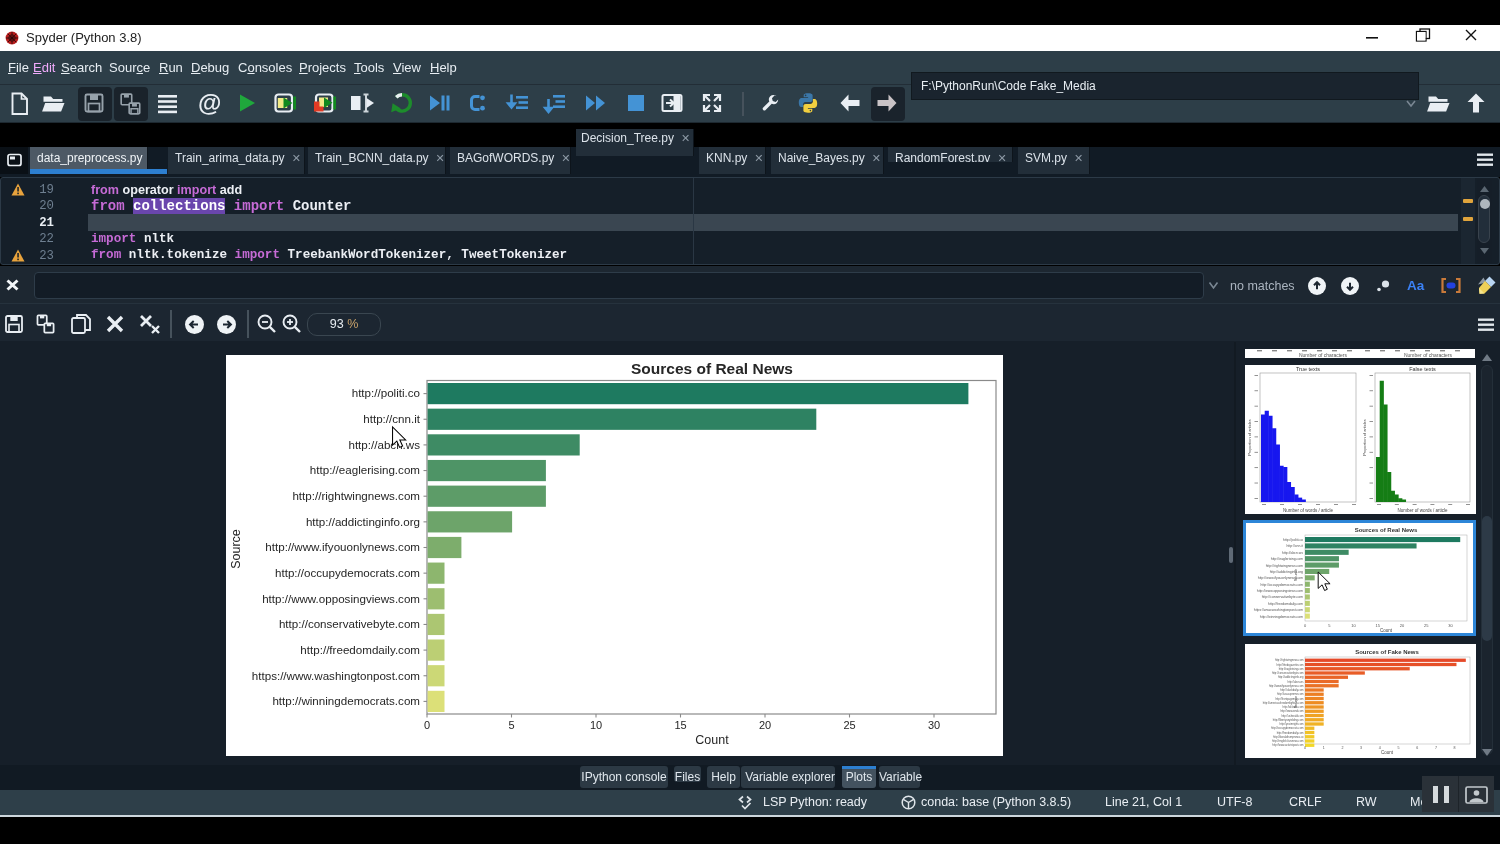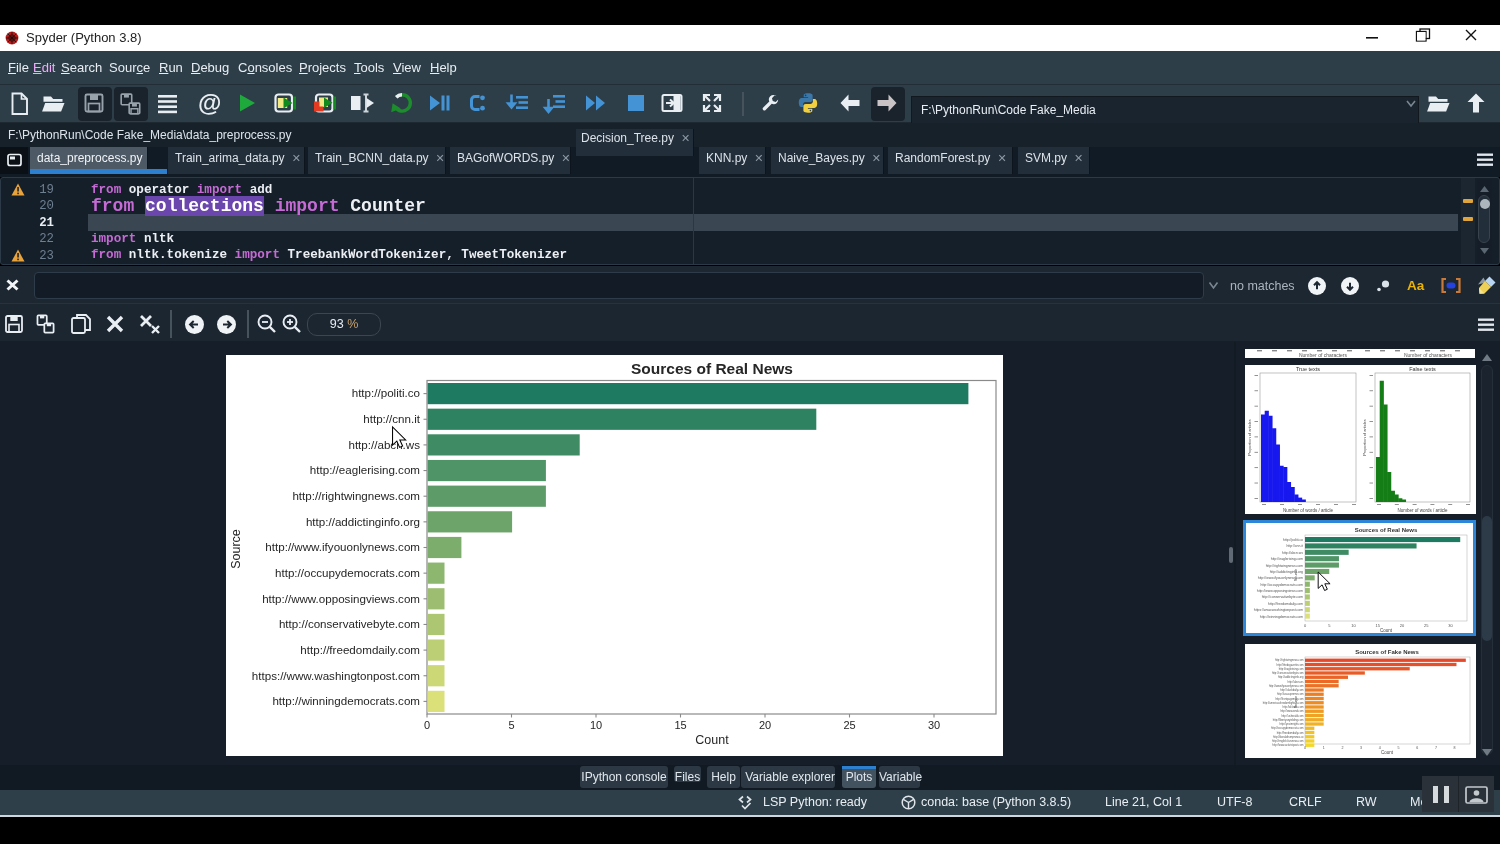--- a/index.html
+++ b/index.html
@@ -150,47 +150,46 @@
       <path d="M12 2.2 c-4.6 0-4.3 2-4.3 2 v2.1 h4.4 v0.7 H5.9 s-3.1-0.4-3.1 4.4 c0 4.8 2.7 4.6 2.7 4.6 h1.6 v-2.2 s-0.1-2.7 2.6-2.7 h4.4 s2.5 0 2.5-2.4 V4.4 s0.4-2.2-4.6-2.2z M9.6 3.6 a0.8 0.8 0 1 1 0 1.6 a0.8 0.8 0 0 1 0-1.6z" fill="#3b77a8"></path>
 <path d="M12 21.8 c4.6 0 4.3-2 4.3-2 v-2.1 h-4.4 V17 h6.2 s3.1 0.4 3.1-4.4 c0-4.8-2.7-4.6-2.7-4.6 h-1.6 v2.2 s0.1 2.7-2.6 2.7 h-4.4 s-2.5 0-2.5 2.4 v4.3 s-0.4 2.2 4.6 2.2z M14.4 20.4 a0.8 0.8 0 1 1 0-1.6 a0.8 0.8 0 0 1 0 1.6z" fill="#f2cf3f"></path>
     </svg>
 <svg style="left:838px;top:91px" width="26" height="26" viewBox="0 0 26 26">
       <path d="M10.5 3.5 L2.5 12 L10.5 20.5 V15 H21.5 V9 H10.5z" fill="#e9eef3"></path>
     </svg>
 <div class="abs" style="left:871px;top:87px;width:34px;height:34px;background:#1a232c;border-radius:4px;"></div>
 <svg style="left:875px;top:91px" width="26" height="26" viewBox="0 0 26 26">
       <path d="M13.5 3.5 L21.5 12 L13.5 20.5 V15 H2.5 V9 H13.5z" fill="#c9c3c6"></path>
     </svg>
-<div class="abs" style="left:911px;top:96px;width:508px;height:28px;background:#1a242e;border:1px solid #11191f;color:#e8eef3;font-size:12px;line-height:26px;padding-left:9px;">F:\PythonRun\Code Fake_Media</div>
+<div class="abs" style="left:911px;top:72px;width:508px;height:28px;background:#1a242e;border:1px solid #11191f;color:#e8eef3;font-size:12px;line-height:26px;padding-left:9px;">F:\PythonRun\Code Fake_Media</div>
 <svg style="left:1405px;top:99px" width="12" height="10" viewBox="0 0 12 10">
       <path d="M2 2 L6 7 L10 2" fill="none" stroke="#7a8793" stroke-width="1.6"></path>
     </svg>
 <svg style="left:1427px;top:91px" width="26" height="26" viewBox="0 0 26 26">
       <path d="M1.5 5.5 h7.5 l2.2 2.6 h9.3 v2.6 h-19z" fill="#e9eef3"></path>
       <path d="M3.2 12 h19.3 l-3.4 8.5 h-19z" fill="#e9eef3"></path>
     </svg>
 <svg style="left:1464px;top:91px" width="26" height="26" viewBox="0 0 26 26">
       <path d="M12 2.5 L3.5 11 H9 V21.5 H15 V11 H20.5z" fill="#e9eef3"></path>
     </svg>
-<div class="abs" style="left:0;top:123px;width:1500px;height:24px;background:#16212a;color:#dde4eb;font-size:12px;line-height:24px;padding-left:8px;">F:\PythonRun\Code Fake_Media\data_preprocess.py</div>
 <div class="abs" style="left:0;top:147px;width:1500px;height:30px;background:#111b25;"></div>
 <div class="abs" style="left:0;top:147px;width:28px;height:27px;background:#0a1016;"></div>
 <svg style="left:7px;top:153px" width="15" height="14" viewBox="0 0 15 14">
       <rect x="1" y="1.5" width="13" height="11" rx="2" fill="none" stroke="#e9eef3" stroke-width="1.7"></rect>
       <rect x="3" y="3.5" width="5" height="3" fill="#e9eef3"></rect>
     </svg>
 <div class="abs" style="left:30px;top:147px;width:118px;height:22px;background:#4d5965;border-right:1px solid #0d141b;color:#f0f4f7;font-size:12px;line-height:22px;padding-left:7px;white-space:nowrap;overflow:hidden;">data_preprocess.py<span style="color:#8d99a5;font-size:11px;margin-left:7px;">✕</span></div>
 <div class="abs" style="left:30px;top:169px;width:137px;height:5px;background:#2d7fd0;"></div>
 <div class="abs" style="left:168px;top:147px;width:137px;height:27px;background:#222e39;border-right:1px solid #0d141b;color:#dbe2e9;font-size:12px;line-height:22px;padding-left:7px;white-space:nowrap;overflow:hidden;">Train_arima_data.py<span style="color:#8d99a5;font-size:11px;margin-left:7px;">✕</span></div>
 <div class="abs" style="left:308px;top:147px;width:138px;height:27px;background:#222e39;border-right:1px solid #0d141b;color:#dbe2e9;font-size:12px;line-height:22px;padding-left:7px;white-space:nowrap;overflow:hidden;">Train_BCNN_data.py<span style="color:#8d99a5;font-size:11px;margin-left:7px;">✕</span></div>
 <div class="abs" style="left:450px;top:147px;width:121px;height:27px;background:#222e39;border-right:1px solid #0d141b;color:#dbe2e9;font-size:12px;line-height:22px;padding-left:7px;white-space:nowrap;overflow:hidden;">BAGofWORDS.py<span style="color:#8d99a5;font-size:11px;margin-left:7px;">✕</span></div>
 <div class="abs" style="left:576px;top:129px;width:118px;height:27px;background:#222e39;border-right:1px solid #0d141b;color:#dbe2e9;font-size:12px;line-height:18px;padding-left:5px;white-space:nowrap;overflow:hidden;">Decision_Tree.py<span style="color:#8d99a5;font-size:11px;margin-left:7px;">✕</span></div>
 <div class="abs" style="left:699px;top:147px;width:67px;height:27px;background:#222e39;border-right:1px solid #0d141b;color:#dbe2e9;font-size:12px;line-height:22px;padding-left:7px;white-space:nowrap;overflow:hidden;">KNN.py<span style="color:#8d99a5;font-size:11px;margin-left:7px;">✕</span></div>
 <div class="abs" style="left:771px;top:147px;width:113px;height:27px;background:#222e39;border-right:1px solid #0d141b;color:#dbe2e9;font-size:12px;line-height:22px;padding-left:7px;white-space:nowrap;overflow:hidden;">Naive_Bayes.py<span style="color:#8d99a5;font-size:11px;margin-left:7px;">✕</span></div>
-<div class="abs" style="left:888px;top:147px;width:125px;height:27px;background:#222e39;border-right:1px solid #0d141b;color:#dbe2e9;font-size:12px;line-height:22px;padding-left:7px;white-space:nowrap;overflow:hidden;">RandomForest.py<span style="color:#8d99a5;font-size:11px;margin-left:7px;">✕</span></div>
+<div class="abs" style="left:888px;top:147px;width:125px;height:15px;background:#222e39;border-right:1px solid #0d141b;color:#dbe2e9;font-size:12px;line-height:22px;padding-left:7px;white-space:nowrap;overflow:hidden;">RandomForest.py<span style="color:#8d99a5;font-size:11px;margin-left:7px;">✕</span></div>
 <div class="abs" style="left:1018px;top:147px;width:72px;height:27px;background:#222e39;border-right:1px solid #0d141b;color:#dbe2e9;font-size:12px;line-height:22px;padding-left:7px;white-space:nowrap;overflow:hidden;">SVM.py<span style="color:#8d99a5;font-size:11px;margin-left:7px;">✕</span></div>
 <svg style="left:1476px;top:152px" width="18" height="16" viewBox="0 0 18 16">
       <rect x="1" y="1.5" width="16" height="2.4" fill="#e1e7ec"></rect>
       <rect x="1" y="6.5" width="16" height="2.4" fill="#e1e7ec"></rect>
       <rect x="1" y="11.5" width="16" height="2.4" fill="#e1e7ec"></rect>
     </svg>
 <div class="abs" style="left:0;top:177px;width:1500px;height:88px;background:#151f29;border:1px solid #2c3a47;border-radius:3px;"></div>
 <div class="abs" style="left:88px;top:214px;width:1370px;height:17px;background:#3a4651;"></div>
 <div class="abs" style="left:693px;top:178px;width:1px;height:86px;background:#2a3744;"></div>
 <svg style="left:11px;top:182.5px" width="14" height="13" viewBox="0 0 14 13">
@@ -201,22 +200,22 @@
 <svg style="left:11px;top:248.5px" width="14" height="13" viewBox="0 0 14 13">
       <path d="M7 0.5 L13.5 12.5 H0.5z" fill="#e8a33d"></path>
       <rect x="6.3" y="4" width="1.5" height="4.5" fill="#131c26"></rect>
       <rect x="6.3" y="9.6" width="1.5" height="1.6" fill="#131c26"></rect>
     </svg>
 <div class="abs" style="left:20px;top:183px;width:34px;text-align:right;font-family:'Liberation Mono', monospace;font-size:12.3px;font-weight:normal;color:#6e7f90;line-height:14px;">19</div>
 <div class="abs" style="left:20px;top:199.4px;width:34px;text-align:right;font-family:'Liberation Mono', monospace;font-size:12.3px;font-weight:normal;color:#6e7f90;line-height:14px;">20</div>
 <div class="abs" style="left:20px;top:215.8px;width:34px;text-align:right;font-family:'Liberation Mono', monospace;font-size:12.3px;font-weight:bold;color:#e9eef3;line-height:14px;">21</div>
 <div class="abs" style="left:20px;top:232.2px;width:34px;text-align:right;font-family:'Liberation Mono', monospace;font-size:12.3px;font-weight:normal;color:#6e7f90;line-height:14px;">22</div>
 <div class="abs" style="left:20px;top:248.6px;width:34px;text-align:right;font-family:'Liberation Mono', monospace;font-size:12.3px;font-weight:normal;color:#6e7f90;line-height:14px;">23</div>
-<div class="abs" style="left:91px;top:182.5px;font-family:Liberation Mono, monospace;font-size:12.6px;font-weight:bold;line-height:15px;white-space:pre;color:#eceff4;"><span style="color:#c66bd6;">from</span> operator <span style="color:#c66bd6;">import</span> add</div>
-<div class="abs" style="left:91px;top:198.9px;font-family:'Liberation Mono', monospace;font-size:18px;font-weight:bold;line-height:15px;white-space:pre;color:#eceff4;"><span style="color:#c66bd6;">from</span> <span style="background:#6a46ad;color:#fff;">collections</span> <span style="color:#c66bd6;">import</span> Counter</div>
+<div class="abs" style="left:91px;top:182.5px;font-family:Liberation Sans, sans-serif;font-size:12.6px;font-weight:bold;line-height:15px;white-space:pre;color:#eceff4;"><span style="color:#c66bd6;">from</span> operator <span style="color:#c66bd6;">import</span> add</div>
+<div class="abs" style="left:91px;top:198.9px;font-family:'Liberation Mono', monospace;font-size:14px;font-weight:bold;line-height:15px;white-space:pre;color:#eceff4;"><span style="color:#c66bd6;">from</span> <span style="background:#6a46ad;color:#fff;">collections</span> <span style="color:#c66bd6;">import</span> Counter</div>
 <div class="abs" style="left:91px;top:231.7px;font-family:'Liberation Mono', monospace;font-size:12.6px;font-weight:bold;line-height:15px;white-space:pre;color:#eceff4;"><span style="color:#c66bd6;">import</span> nltk</div>
 <div class="abs" style="left:91px;top:248.1px;font-family:'Liberation Mono', monospace;font-size:12.6px;font-weight:bold;line-height:15px;white-space:pre;color:#eceff4;"><span style="color:#c66bd6;">from</span> nltk.tokenize <span style="color:#c66bd6;">import</span> TreebankWordTokenizer, TweetTokenizer</div>
 <div class="abs" style="left:1461px;top:178px;width:14px;height:86px;background:#1b2631;"></div>
 <div class="abs" style="left:1463px;top:199px;width:10px;height:4px;background:#e0a43c;border-radius:1px;"></div>
 <div class="abs" style="left:1463px;top:217px;width:10px;height:4px;background:#e0a43c;border-radius:1px;"></div>
 <div class="abs" style="left:1477px;top:179px;width:15px;height:84px;background:#151e28;"></div>
 <svg style="left:1479px;top:185px" width="11" height="8" viewBox="0 0 11 8">
       <path d="M5.5 1 L10 7 H1z" fill="#5a6671"></path>
     </svg>
 <div class="abs" style="left:1478px;top:195px;width:12px;height:48px;background:#222e3a;border:1px solid #39434d;border-radius:6px;"></div>
@@ -238,21 +237,21 @@
       <path d="M0 3.2 L0 -3.8 M-3 -0.8 L0 -3.8 L3 -0.8" stroke="#1d2731" stroke-width="2" fill="none"></path>
     </svg>
 <svg style="left:1341px;top:276.5px" width="18" height="18" viewBox="-9 -9 18 18">
       <circle cx="0" cy="0" r="9" fill="#f0f4f7"></circle>
       <path d="M0 -3.2 L0 3.8 M-3 0.8 L0 3.8 L3 0.8" stroke="#1d2731" stroke-width="2" fill="none"></path>
     </svg>
 <svg style="left:1375px;top:279px" width="16" height="13" viewBox="0 0 16 13">
       <circle cx="4" cy="10.5" r="1.8" fill="#dbe2e9"></circle>
       <circle cx="10.5" cy="5" r="3.6" fill="#dbe2e9"></circle>
     </svg>
-<div class="abs" style="left:1407px;top:274px;height:23px;line-height:23px;font-size:13.5px;font-weight:bold;color:#eab308;">Aa</div>
+<div class="abs" style="left:1407px;top:274px;height:23px;line-height:23px;font-size:13.5px;font-weight:bold;color:#3b82f6;">Aa</div>
 <svg style="left:1440px;top:277px" width="22" height="17" viewBox="0 0 22 17">
       <path d="M6 2 H2.5 V15 H6 M16 2 H19.5 V15 H16" fill="none" stroke="#c97a3a" stroke-width="2.2"></path>
       <rect x="6.5" y="5.5" width="9" height="6" rx="3" fill="#2342e0"></rect>
     </svg>
 <svg style="left:1477px;top:276px" width="20" height="20" viewBox="0 0 20 20">
 <path d="M1 8.5 L6.5 1.5 L9 6.5 z" fill="#8d98a2"></path>
 <path d="M12.5 0.5 L18.5 6.5 L14 11 L8 5 z" fill="#b9d5f2"></path>
 <path d="M8 5 L14 11 L7.5 17.5 L2.5 17.8 L2 12 z" fill="#eed058"></path>
 <path d="M7.5 17.5 L2.5 17.8 L2 12 z" fill="#f5e48e"></path>
     </svg>

